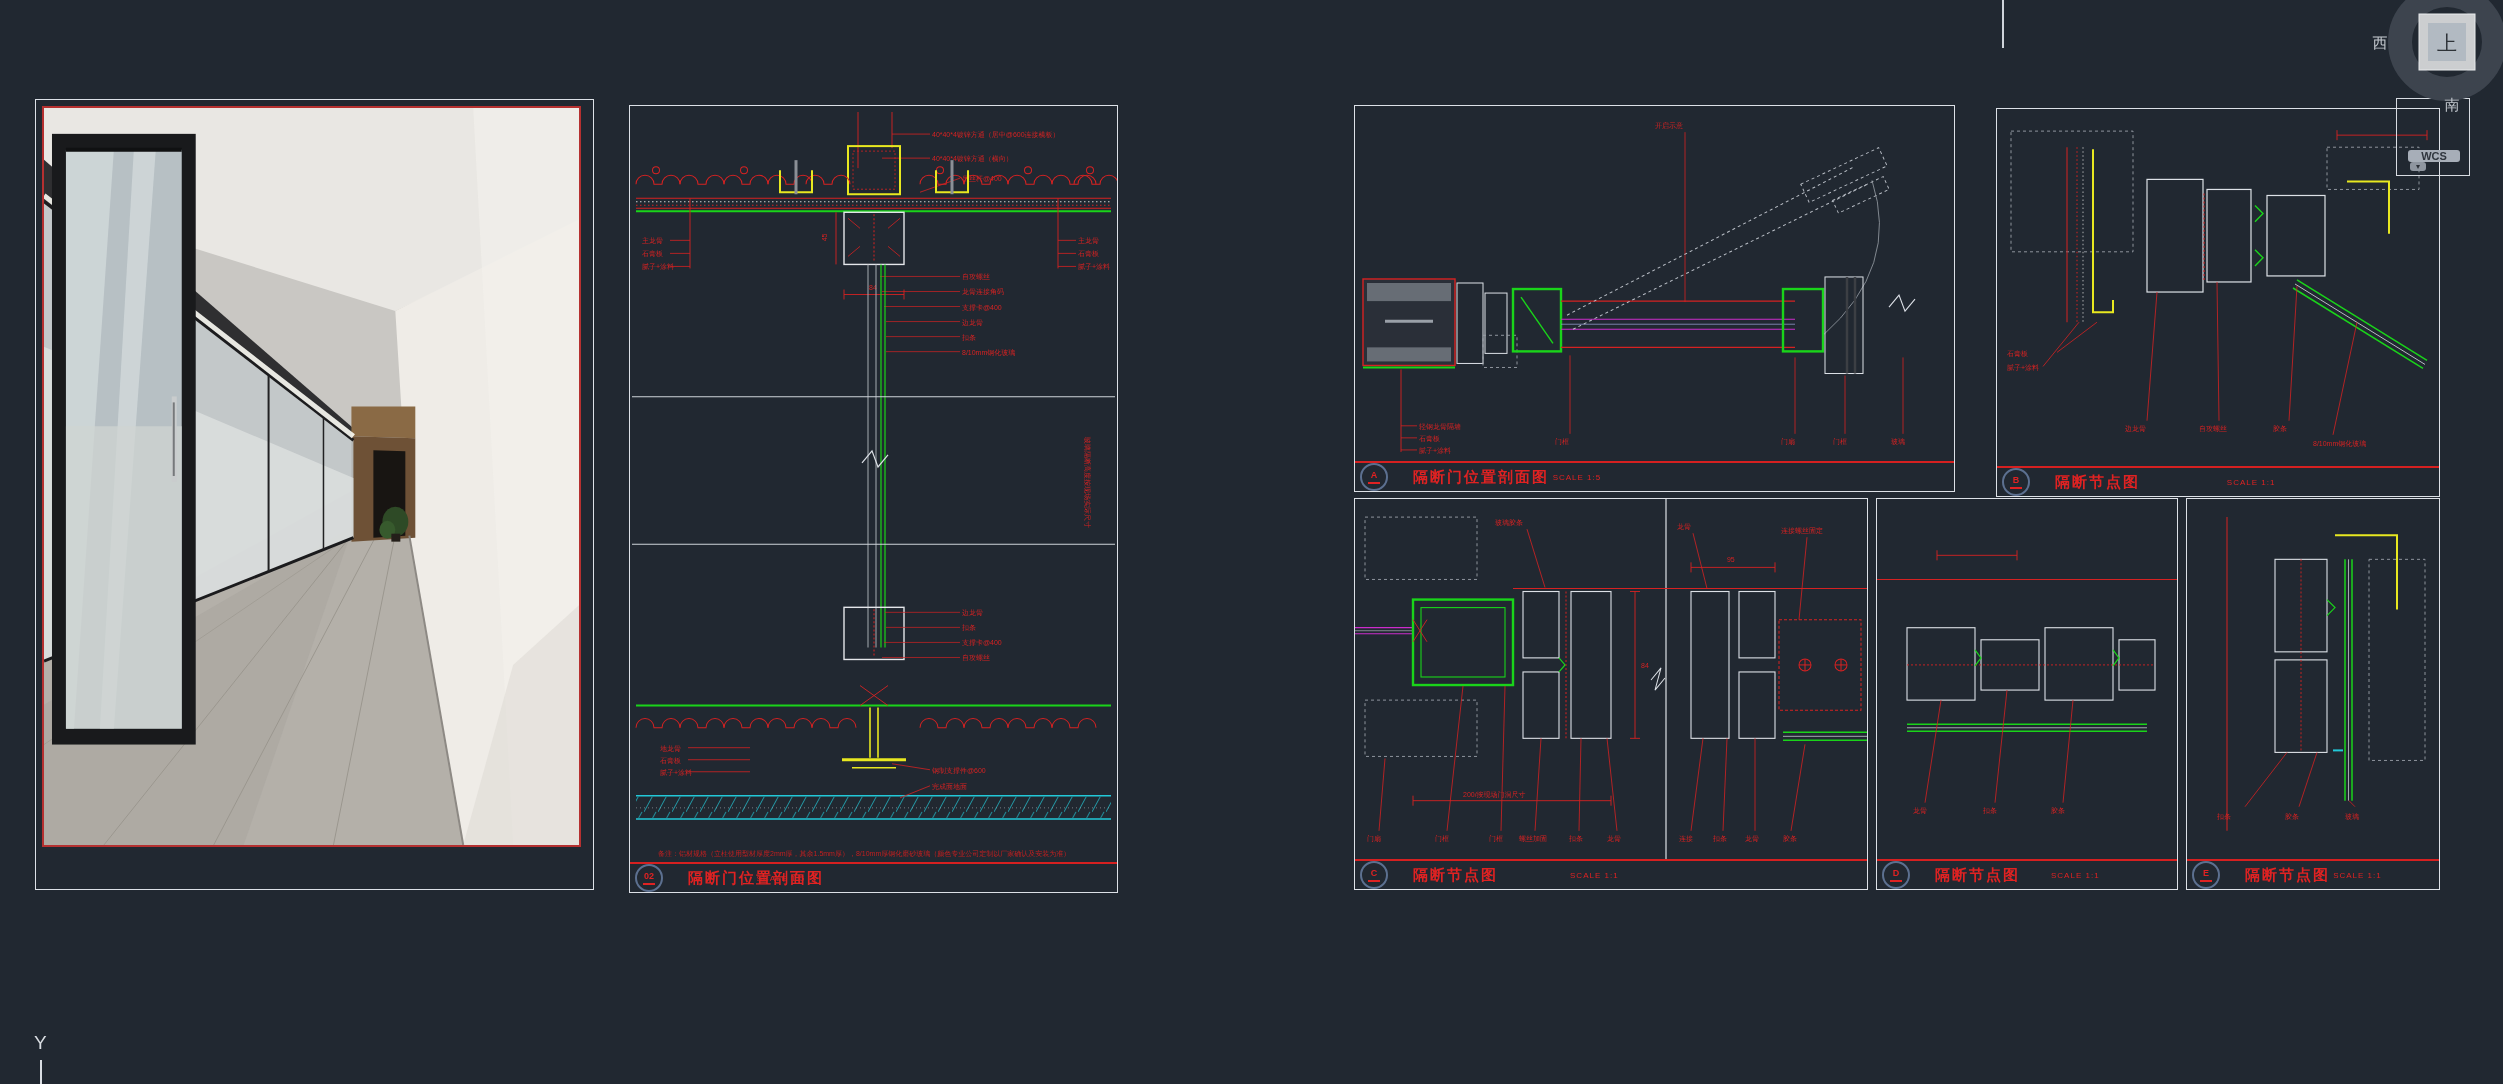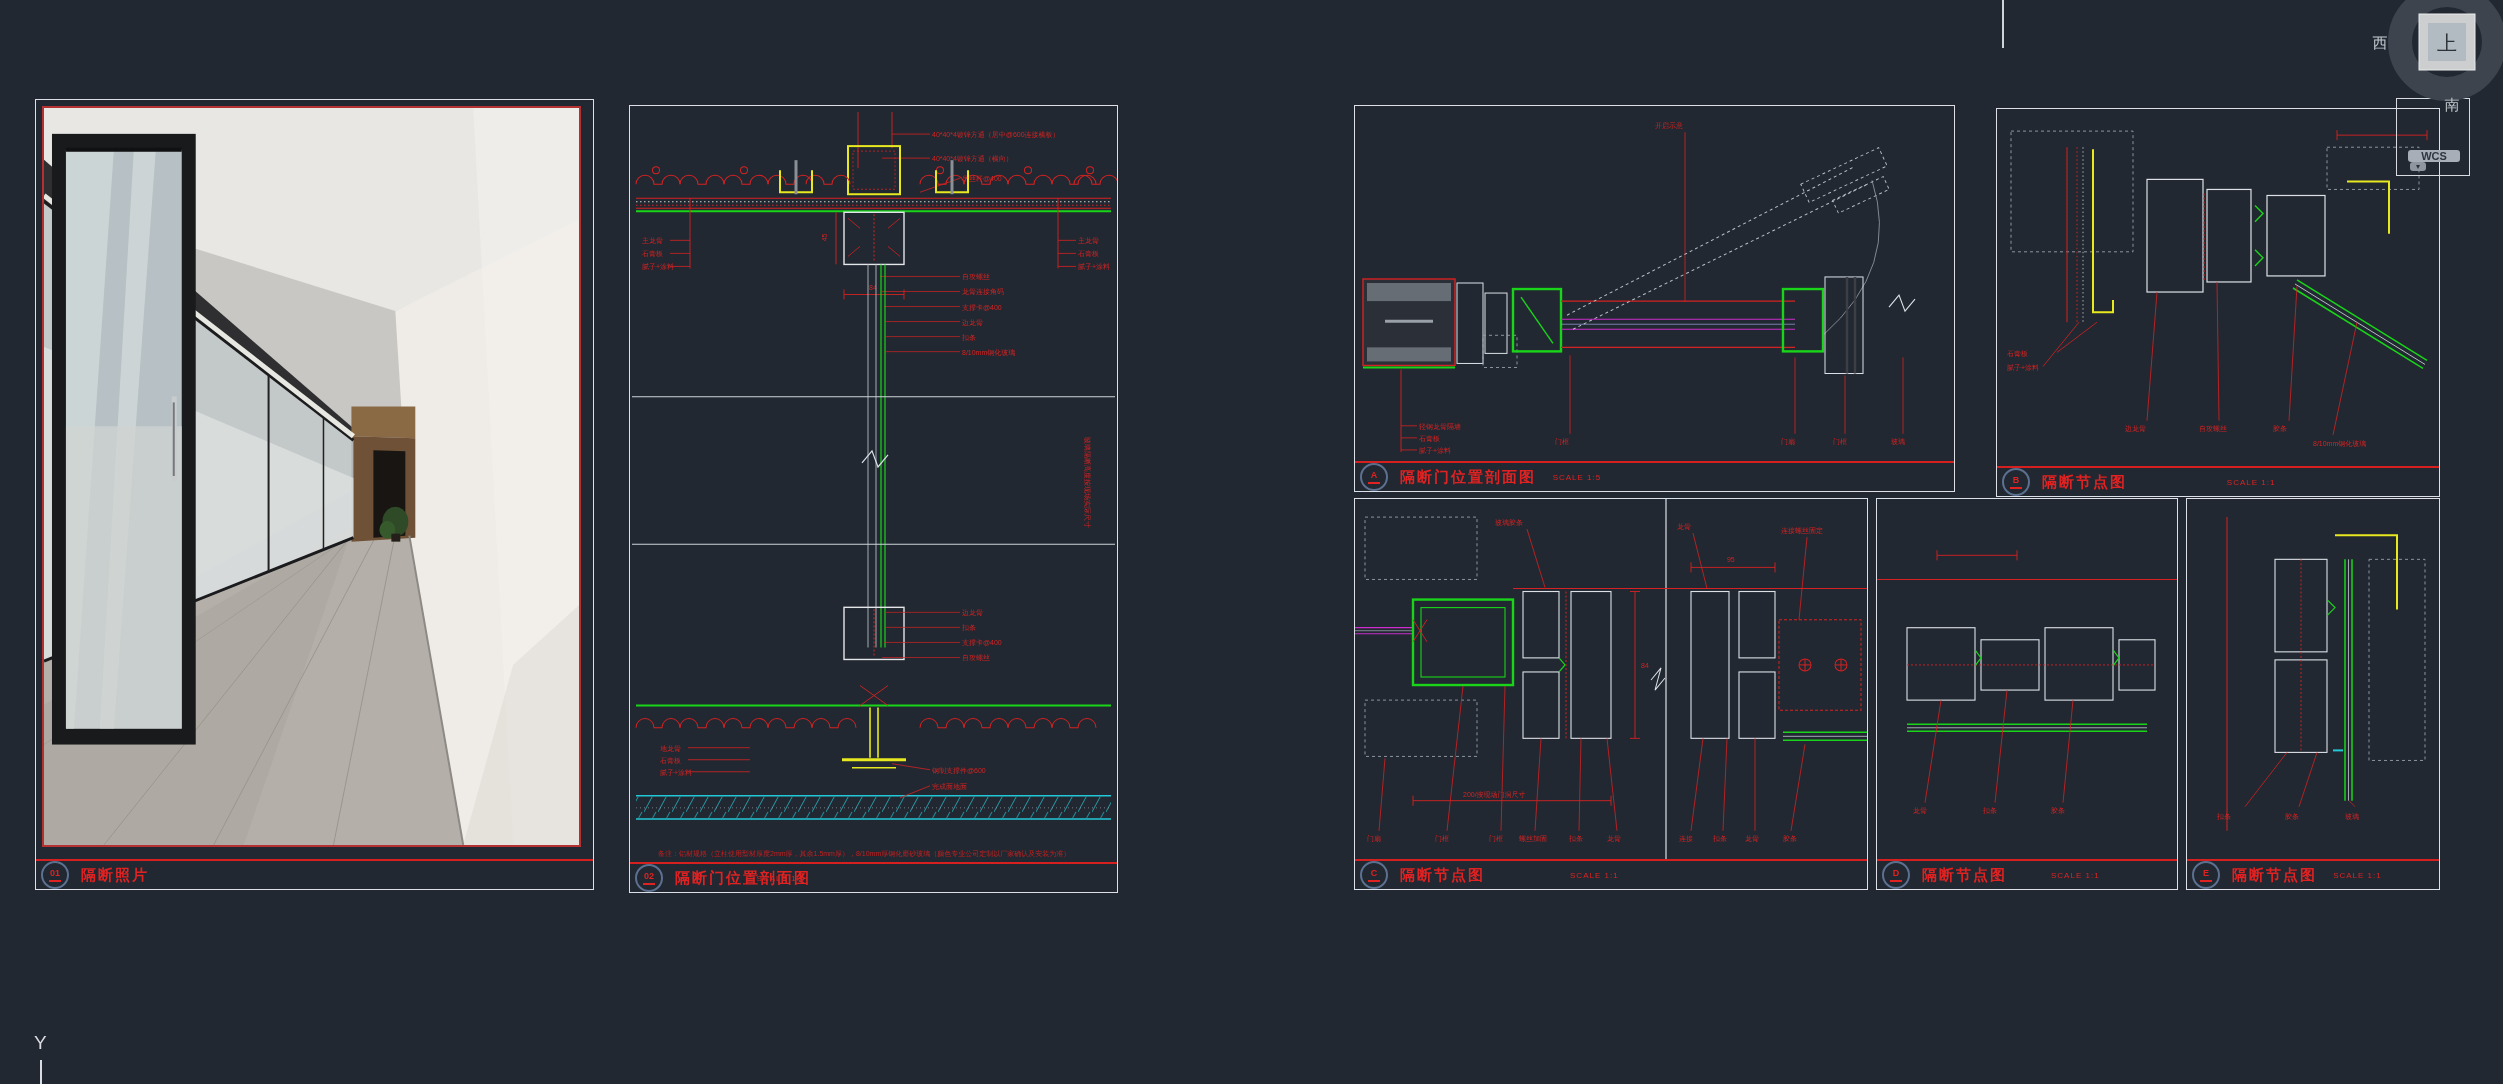--- a/index.html
+++ b/index.html
@@ -6,21 +6,21 @@
   #canvas{position:relative;width:2503px;height:1084px;background:#212831;overflow:hidden;
           font-family:"Liberation Sans",sans-serif;}
   .panel{position:absolute;border:1px solid #dde1e7;box-sizing:border-box;background:#212831;}
   .draw{position:absolute;left:0;top:0;right:0;bottom:30px;}
   .titlebar{position:absolute;left:0;right:0;bottom:0;height:30px;border-top:2px solid #d62020;
             display:flex;align-items:center;box-sizing:border-box;padding-left:5px;}
   .bubble{width:24px;height:24px;border:2px solid #5c7090;border-radius:50%;flex:0 0 auto;
           display:flex;flex-direction:column;align-items:center;justify-content:center;}
   .bubble .bid{color:#e02222;font-size:9px;font-weight:bold;line-height:9px;}
   .bubble .bline{width:12px;height:2px;background:#e02222;margin-top:2px;}
-  .ptitle{color:#e02222;font-size:15px;font-weight:bold;margin-left:12px;letter-spacing:2px;white-space:nowrap;}
+  .ptitle{color:#e02222;font-size:15px;font-weight:bold;margin-left:25px;letter-spacing:2px;white-space:nowrap;}
   .pscale{position:absolute;color:#e02222;font-size:8px;letter-spacing:1px;white-space:nowrap;}
   .note{position:absolute;left:28px;bottom:33px;color:#c41f1f;font-size:7px;white-space:nowrap;}
   svg{display:block;}
   svg text{font-family:"Liberation Sans",sans-serif;}
   .rlab{fill:#d62222;font-size:7px;}
   .rdim{fill:#d62222;font-size:7px;}
   
   #viewcube{position:absolute;left:2372px;top:-18px;width:190px;height:200px;}
   #wcs{position:absolute;left:2408px;top:150px;width:74px;height:17px;display:flex;flex-direction:column;}
   #wcs .pill{width:52px;height:17px;border-radius:3px;background:#a7aeb8;color:#30363e;
@@ -82,27 +82,20 @@
         <polygon points="22,42 70,42 30,624 22,624" fill="#dfe5e6" opacity="0.55"></polygon>
         <polygon points="90,42 112,42 70,624 56,624" fill="#eef2f2" opacity="0.4"></polygon>
         <rect x="22" y="320" width="116" height="304" fill="#cfd4d2" opacity="0.75"></rect>
         <rect x="128" y="290" width="5" height="86" fill="#c9cccd"></rect>
         <rect x="129" y="296" width="2" height="74" fill="#76797b"></rect>
         <line x1="22" y1="42" x2="138" y2="42" stroke="#101112" stroke-width="4"></line>
 
         <polygon points="420,741 536,741 536,500 470,560" fill="#dbd7d1" opacity="0.5"></polygon>
         <line x1="366" y1="430" x2="420" y2="741" stroke="#8d8984" stroke-width="2"></line>
       </svg>
-    </div>
-    <div class="titlebar">
-      <div class="bubble">
-        <span class="bid">01</span>
-        <span class="bline"></span>
-      </div>
-      <span class="ptitle">隔断照片</span>
     </div>
   </div>
 
   <div class="panel" style="left:629px;top:105px;width:489px;height:788px;padding-left:24px;">
     <div class="draw">
       <svg width="100%" height="100%" viewBox="0 0 487 754" preserveAspectRatio="none">
         <defs>
           <path id="curl" d="M0,16 a9,9 0 0 1 18,0 h8 a9,9 0 0 1 18,0" fill="none" stroke="#d62222" stroke-width="1"></path>
           <pattern id="hx" width="14" height="22" patternUnits="userSpaceOnUse">
             <line x1="0" y1="22" x2="12" y2="0" stroke="#22c8d8" stroke-width="0.8"></line>

